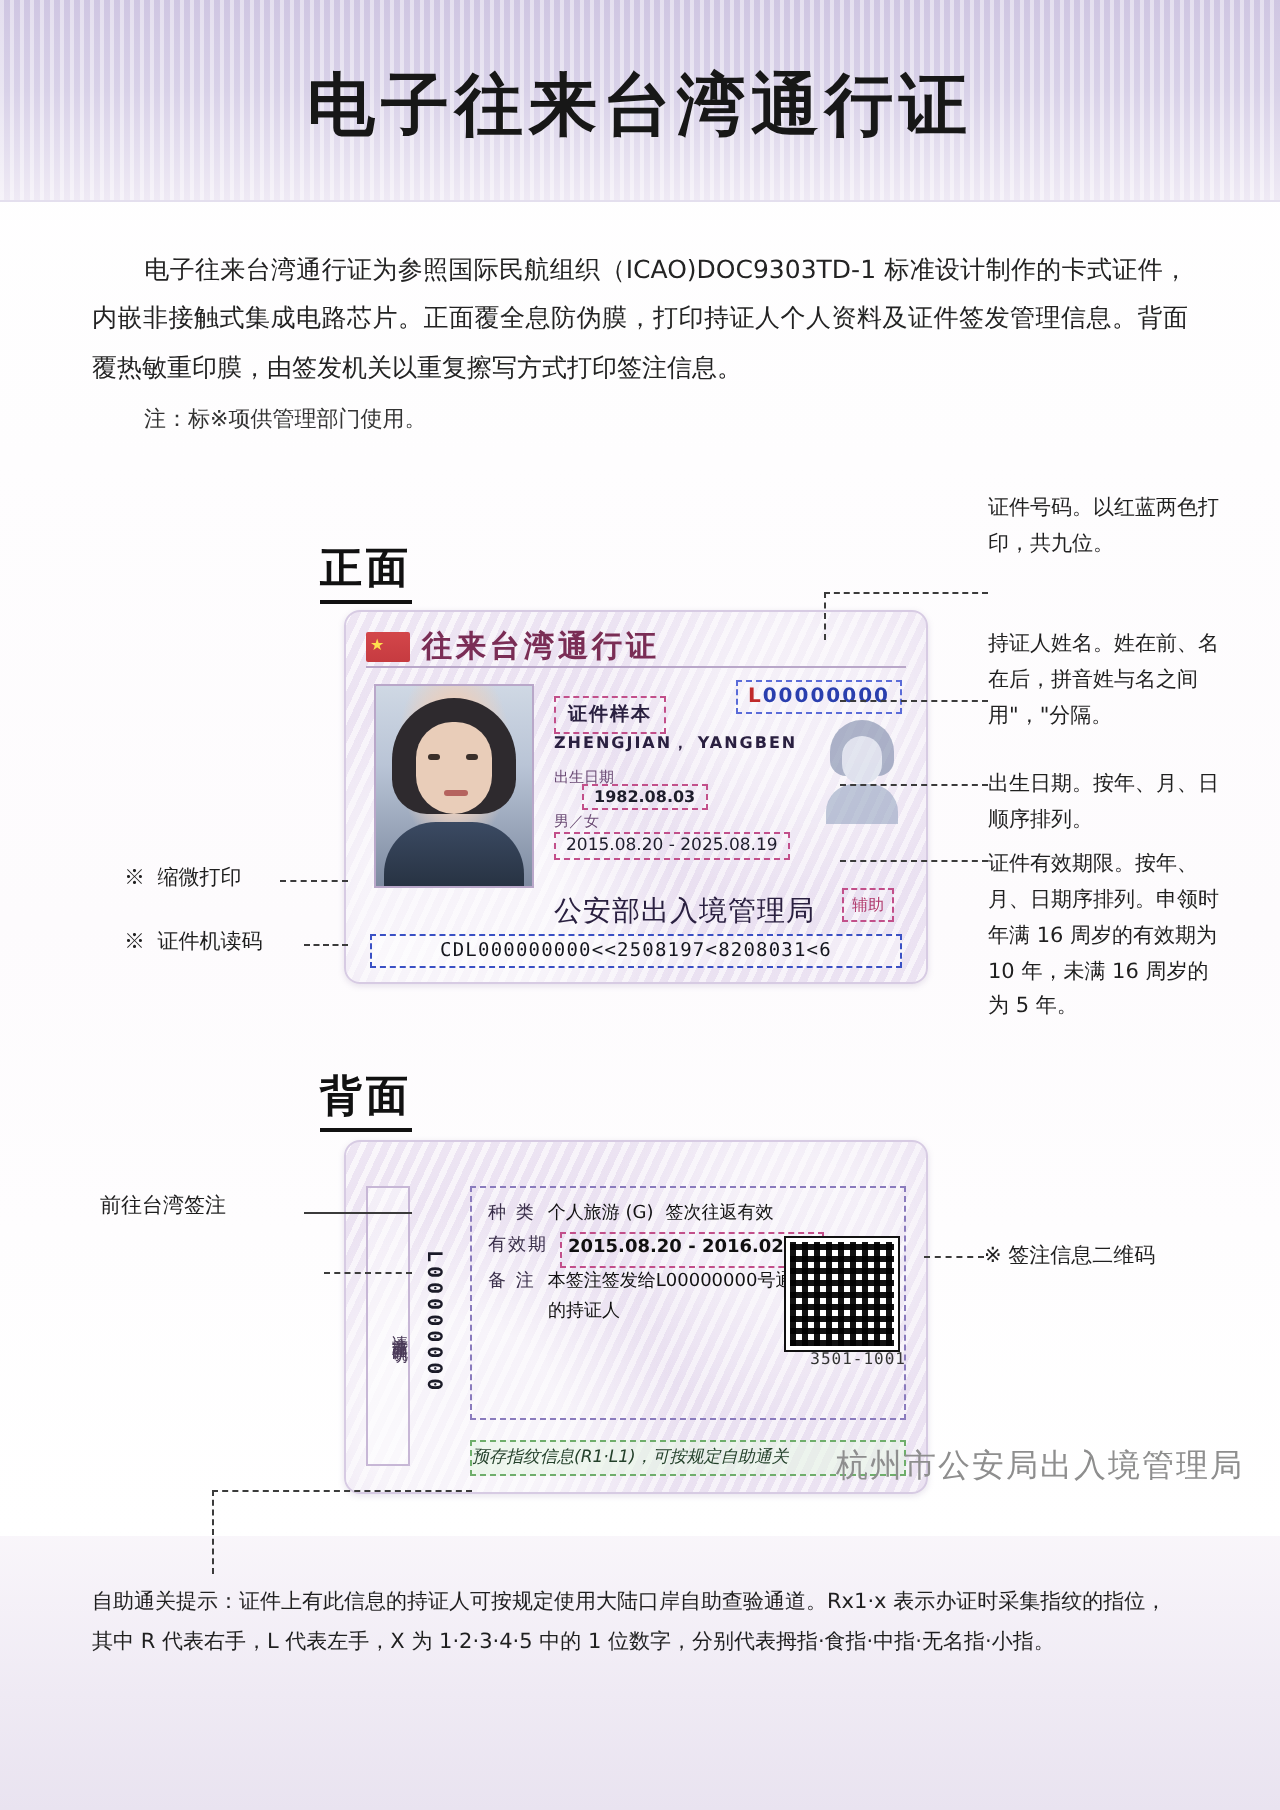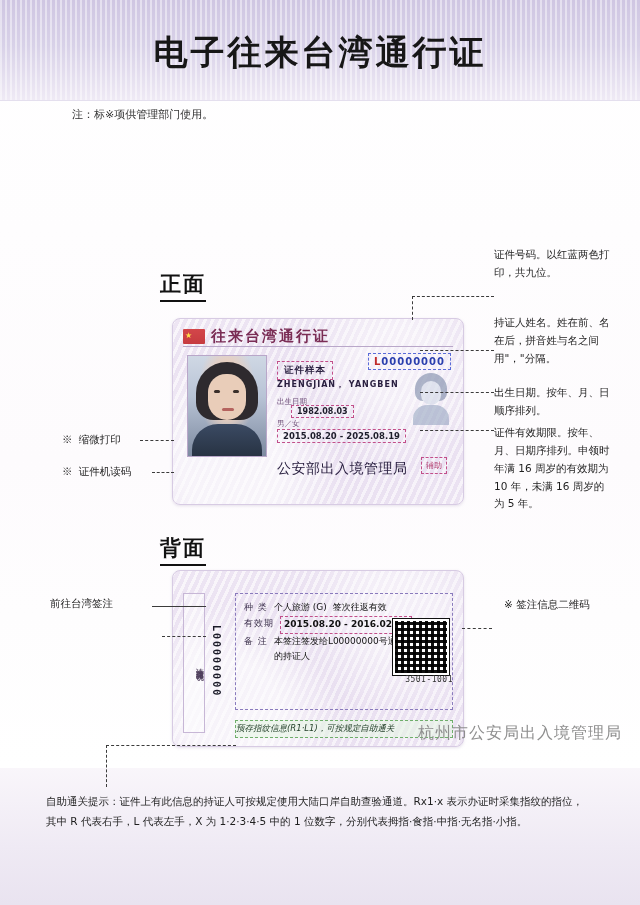--- a/index.html
+++ b/index.html
@@ -75,21 +75,21 @@
   .card {
     position: absolute;
     border-radius: 8px;
     background:
       repeating-linear-gradient(115deg, rgba(255,255,255,0.55) 0 3px, rgba(233,224,241,0.55) 3px 7px),
       linear-gradient(160deg,#f3ecf6 0%, #e6dbee 50%, #efe7f4 100%);
     border: 1px solid #d7cbe3;
     box-shadow: 0 1px 3px rgba(120,100,150,0.18);
     overflow: hidden;
   }
-  #card-front { left: 172px; top: 318px; width: 290px; height: 185px; }
+  #card-front { left: 172px; top: 305px; width: 290px; height: 185px; }
   #card-back  { left: 172px; top: 570px; width: 290px; height: 175px; }
 
   .card-wm {
     position:absolute; inset:0;
     background:
       radial-gradient(circle at 20% 80%, rgba(255,255,255,0.65) 0 18%, rgba(255,255,255,0) 40%),
       radial-gradient(circle at 78% 25%, rgba(255,255,255,0.5) 0 14%, rgba(255,255,255,0) 38%);
     pointer-events: none;
   }
   .card-title-row {
@@ -171,21 +171,21 @@
     font-size: 8px; letter-spacing: 1px; color:#2a2040; font-weight:bold;
   }
   .dob-box {
     position:absolute; left:118px; top: 86px;
     border: 1px dashed #c24f8a; padding: 1px 5px;
     font-size: 8px; font-weight: bold; color:#1d1d2b;
   }
   .valid-box {
     position:absolute; left:104px; top: 110px;
     border: 1px dashed #c24f8a; padding: 1px 5px;
-    font-size: 8.5px; font-weight: bold; color:#1d1d2b;
+    font-size: 8.5px; font-weight: normal; color:#1d1d2b;
   }
   .cardnum {
     position:absolute; right: 12px; top: 34px;
     border: 1px dashed #5a6bd8;
     padding: 2px 5px;
     font-size: 10px; font-weight: bold; letter-spacing: 1px;
   }
   .cardnum .red { color:#c02a2a; }
   .cardnum .blue { color:#2a3fae; }
   .issuer {
@@ -294,20 +294,21 @@
 </head>
 <body>
 
 <div class="page">
   <div class="bg-tint"></div>
 
   <div class="header">
     <div class="header-title">电子往来台湾通行证</div>
   </div>
 
+  <div class="intro"><span class="indent"></span><span>电子往来台湾通行证为参照国际民航组织（ICAO)DOC9303TD-1 标准设计制作的卡式证件，内嵌非接触式集成电路芯片。正面覆全息防伪膜，打印持证人个人资料及证件签发管理信息。背面覆热敏重印膜，由签发机关以重复擦写方式打印签注信息。</span></div>
   <div class="intro-note">注：标※项供管理部门使用。</div>
 
   <div class="sec-label" style="left:160px; top:270px;">
     <span>正面</span>
     <span class="underline"></span>
   </div>
 
   <div class="card" id="card-front">
     <div class="card-wm"></div>
 
@@ -348,20 +349,21 @@
     <div class="dob-box">1982.08.03</div>
 
     <div class="field" style="left:104px; top:100px;">
       <span class="lbl">男／女</span>
     </div>
     <div class="valid-box">2015.08.20 - 2025.08.19</div>
 
     <div class="issuer">公安部出入境管理局</div>
     <div class="fuzhu-stamp">辅助</div>
 
+    <div class="mrz">CDL000000000&lt;&lt;2508197&lt;8208031&lt;6</div>
   </div>
 
   <div class="anno right" style="left:494px; top:246px;">证件号码。以红蓝两色打印，共九位。</div>
   <div class="leader" style="left:412px; top:296px; width:82px;"></div>
   <div class="leader v" style="left:412px; top:296px; height:24px;"></div>
 
   <div class="anno right" style="left:494px; top:314px;">持证人姓名。姓在前、名在后，拼音姓与名之间用"，"分隔。</div>
   <div class="leader" style="left:420px; top:350px; width:74px;"></div>
 
   <div class="anno right" style="left:494px; top:384px;">出生日期。按年、月、日顺序排列。</div>
@@ -410,21 +412,21 @@
     <div class="qr-caption">3501-1001</div>
 
     <div class="finger-bar">预存指纹信息(R1·L1)，可按规定自助通关</div>
   </div>
 
   <div class="anno left" style="left:50px; top:596px; width:110px;">前往台湾签注</div>
   <div class="leader solid" style="left:152px; top:606px; width:54px;"></div>
 
   <div class="leader" style="left:162px; top:636px; width:44px;"></div>
 
-  <div class="anno right" style="left:492px; top:596px; width:130px;margin-left:12px;">※ 签注信息二维码</div>
+  <div class="anno right" style="left:492px; top:620px; width:130px;">※ 签注信息二维码</div>
   <div class="leader" style="left:462px; top:628px; width:30px;"></div>
 
   <div class="leader v" style="left:106px; top:745px; height:42px;"></div>
   <div class="leader" style="left:106px; top:745px; width:130px;"></div>
 
   <div class="bottom-note">
     <div>自助通关提示：证件上有此信息的持证人可按规定使用大陆口岸自助查验通道。Rx1·x 表示办证时采集指纹的指位，</div>
     <div>其中 R 代表右手，L 代表左手，X 为 1·2·3·4·5 中的 1 位数字，分别代表拇指·食指·中指·无名指·小指。</div>
   </div>
 

